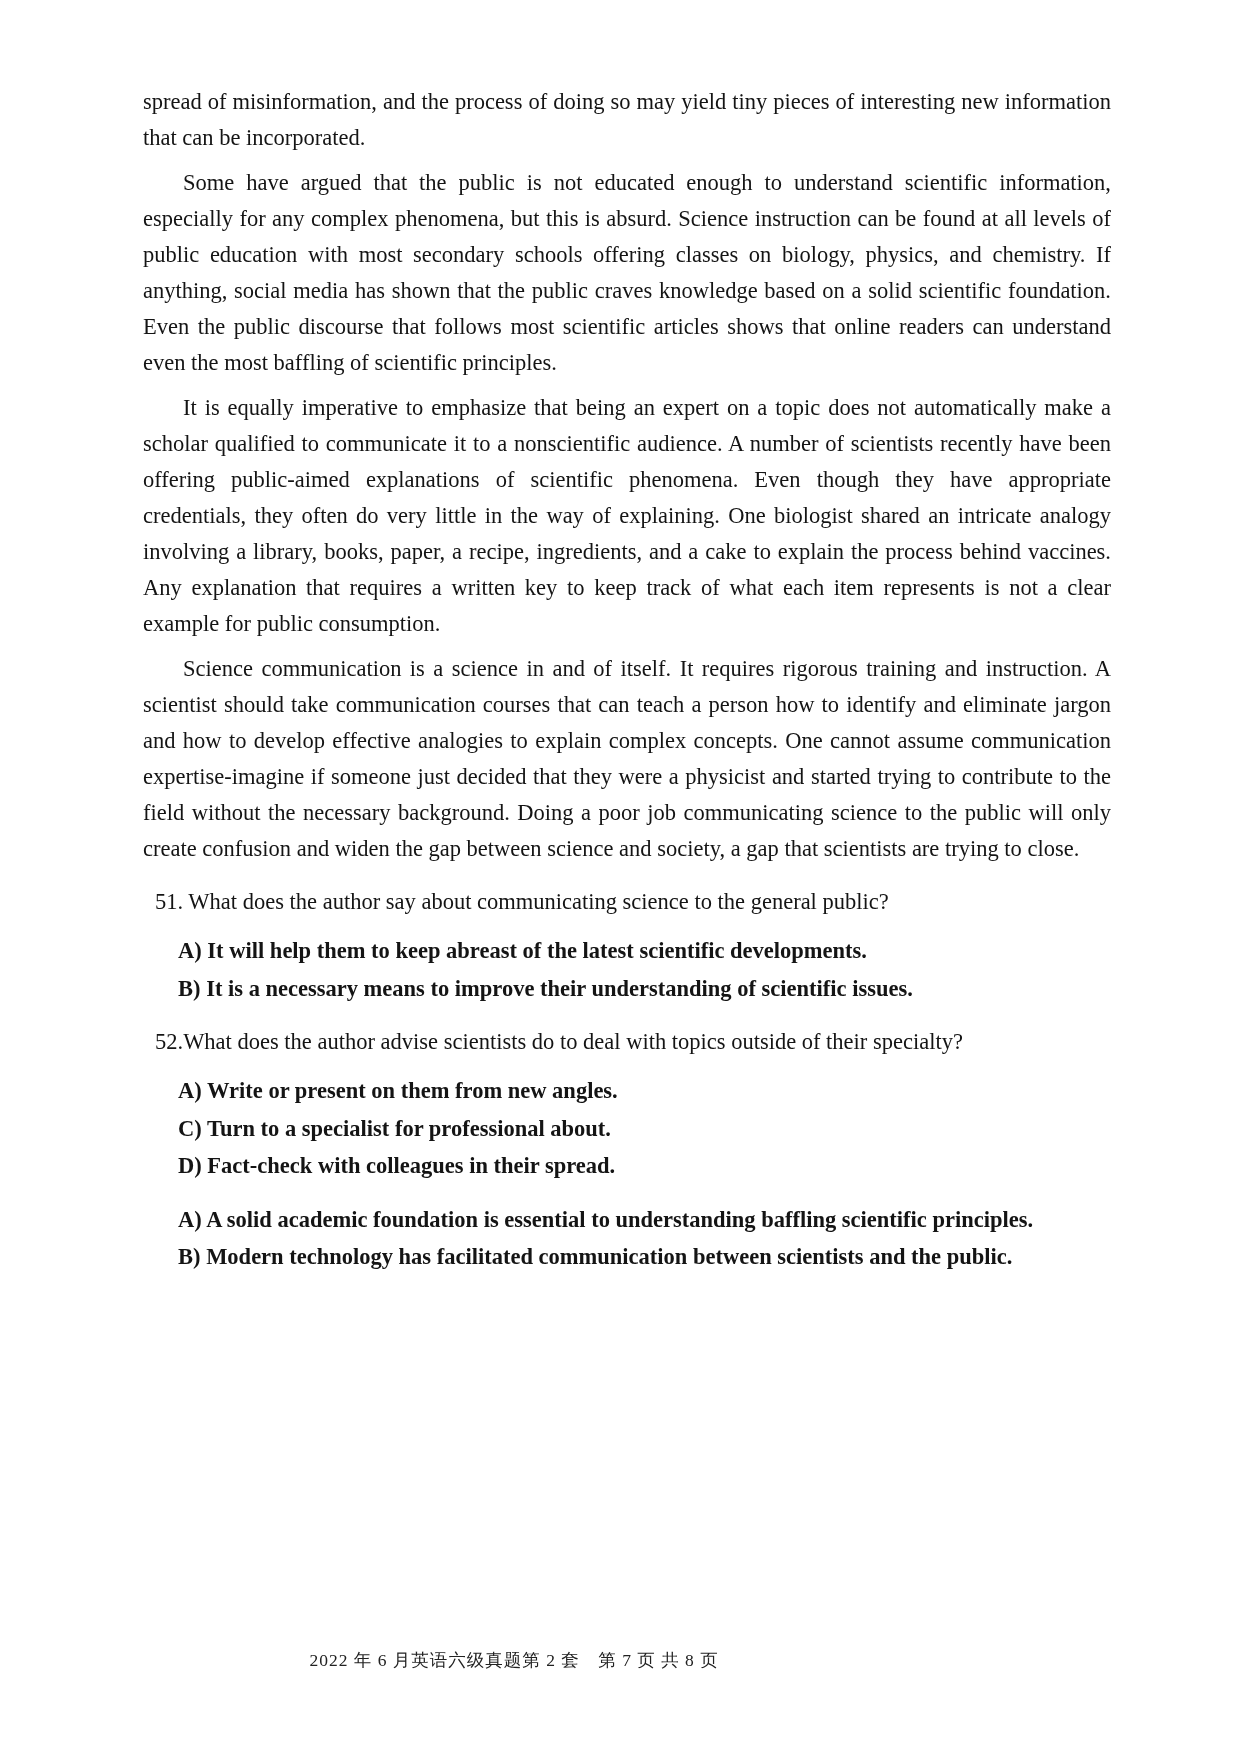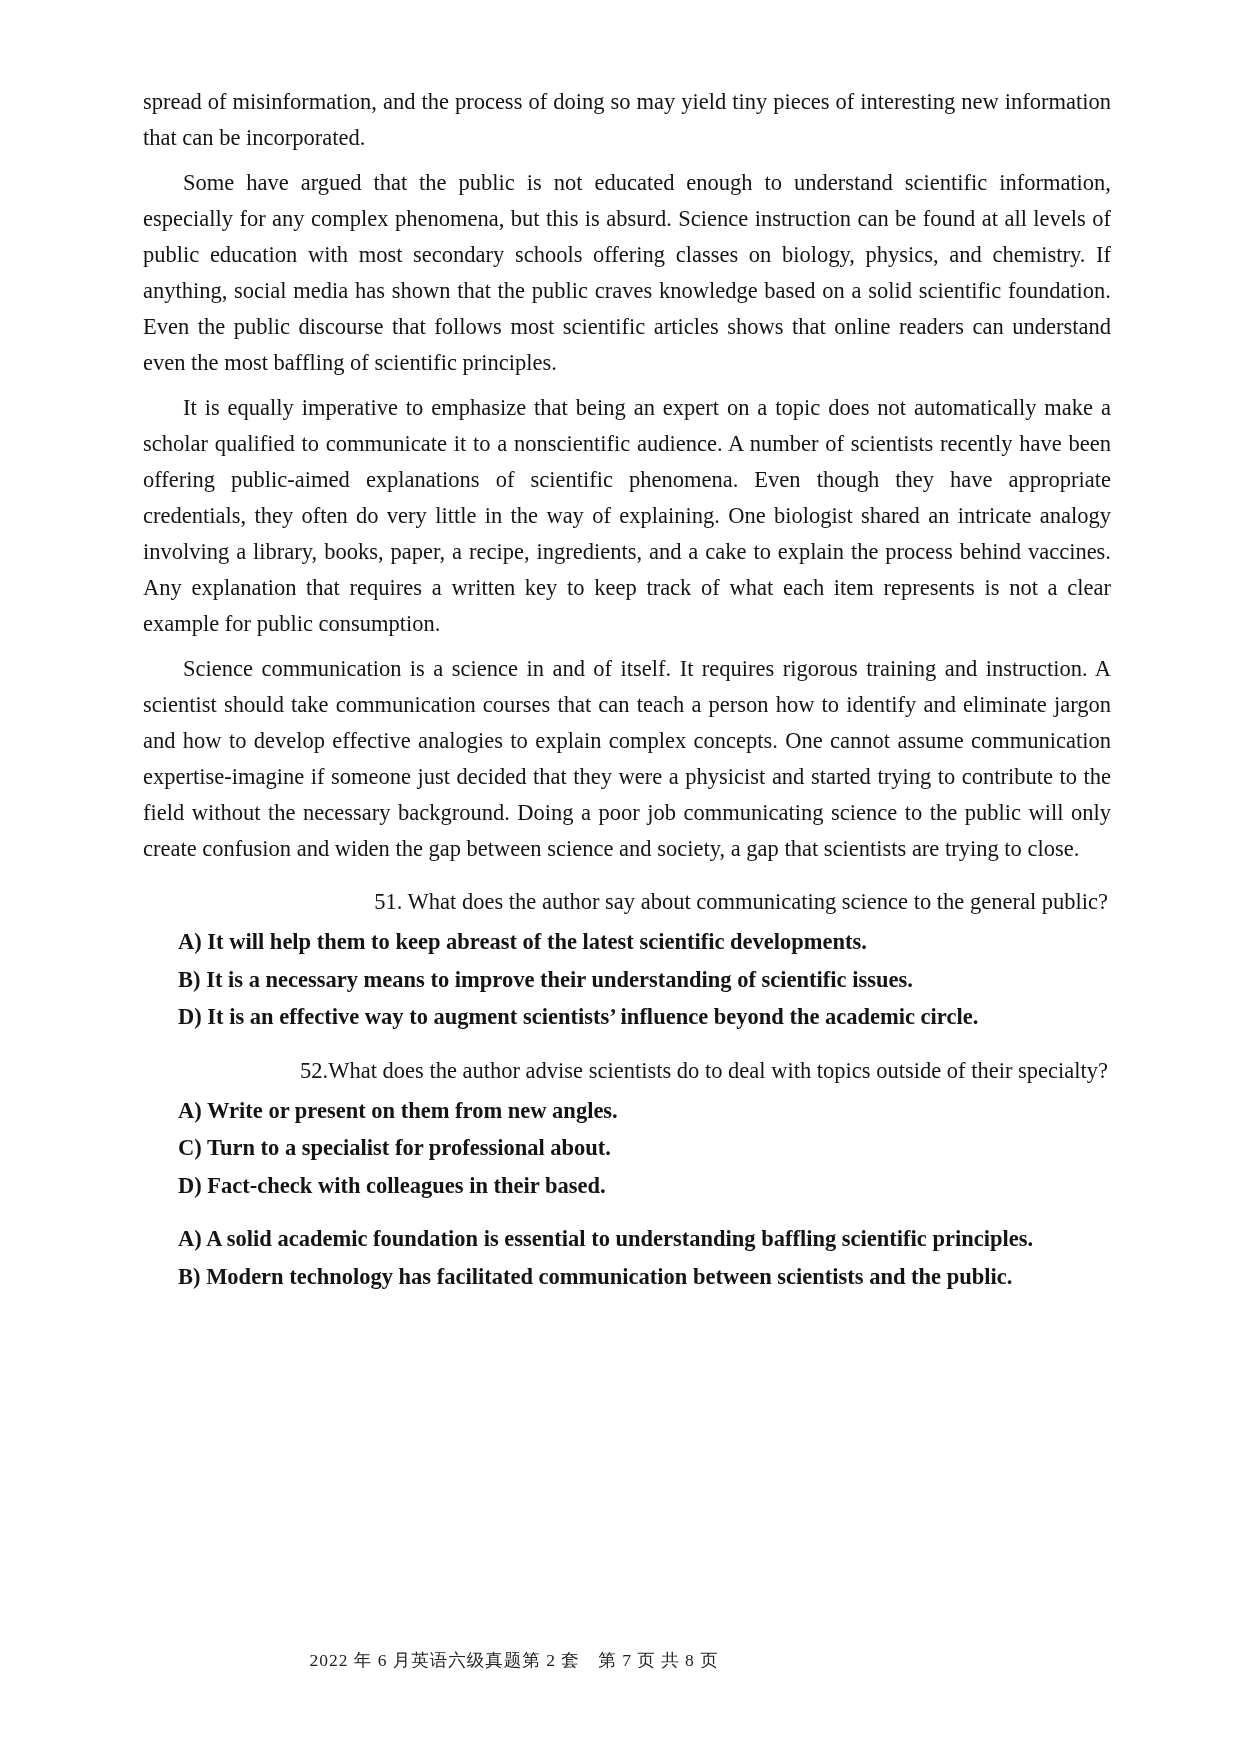--- a/index.html
+++ b/index.html
@@ -32,22 +32,21 @@
   }
   p.para.no-indent {
     text-indent: 0;
   }
   .question-block {
     margin-top: 16px;
     font-size: 22.5px;
     line-height: 37px;
   }
   .question-prompt {
-    margin: 3px;
-    text-align: right;
+    margin: 12px;
   }
   ul.options {
     list-style: none;
     margin: 1px 0 0 0;
     padding: 0 0 0 35px;
     font-weight: bold;
   }
   ul.options li {
     line-height: 37.5px;
   }
@@ -72,30 +71,29 @@
     <p class="para no-indent">spread of misinformation, and the process of doing so may yield tiny pieces of interesting new information that can be incorporated.</p>
     <p class="para">Some have argued that the public is not educated enough to understand scientific information, especially for any complex phenomena, but this is absurd. Science instruction can be found at all levels of public education with most secondary schools offering classes on biology, physics, and chemistry. If anything, social media has shown that the public craves knowledge based on a solid scientific foundation. Even the public discourse that follows most scientific articles shows that online readers can understand even the most baffling of scientific principles.</p>
     <p class="para">It is equally imperative to emphasize that being an expert on a topic does not automatically make a scholar qualified to communicate it to a nonscientific audience. A number of scientists recently have been offering public-aimed explanations of scientific phenomena. Even though they have appropriate credentials, they often do very little in the way of explaining. One biologist shared an intricate analogy involving a library, books, paper, a recipe, ingredients, and a cake to explain the process behind vaccines. Any explanation that requires a written key to keep track of what each item represents is not a clear example for public consumption.</p>
     <p class="para">Science communication is a science in and of itself. It requires rigorous training and instruction. A scientist should take communication courses that can teach a person how to identify and eliminate jargon and how to develop effective analogies to explain complex concepts. One cannot assume communication expertise-imagine if someone just decided that they were a physicist and started trying to contribute to the field without the necessary background. Doing a poor job communicating science to the public will only create confusion and widen the gap between science and society, a gap that scientists are trying to close.</p>
 
     <div class="question-block">
       <p class="question-prompt">51. What does the author say about communicating science to the general public?</p>
       <ul class="options">
         <li>A) It will help them to keep abreast of the latest scientific developments.</li>
         <li>B) It is a necessary means to improve their understanding of scientific issues.</li>
-        <li>D) It is an effective way to augment scientists’ influence beyond the academic circle.</li>
       </ul>
     </div>
 
     <div class="question-block">
       <p class="question-prompt">52.What does the author advise scientists do to deal with topics outside of their specialty?</p>
       <ul class="options">
         <li>A) Write or present on them from new angles.</li>
         <li>C) Turn to a specialist for professional about.</li>
-        <li>D) Fact-check with colleagues in their based.</li>
+        <li>D) Fact-check with colleagues in their spread.</li>
       </ul>
     </div>
 
     <div class="question-block">
       <ul class="options">
         <li>A) A solid academic foundation is essential to understanding baffling scientific principles.</li>
         <li>B) Modern technology has facilitated communication between scientists and the public.</li>
       </ul>
     </div>
 

